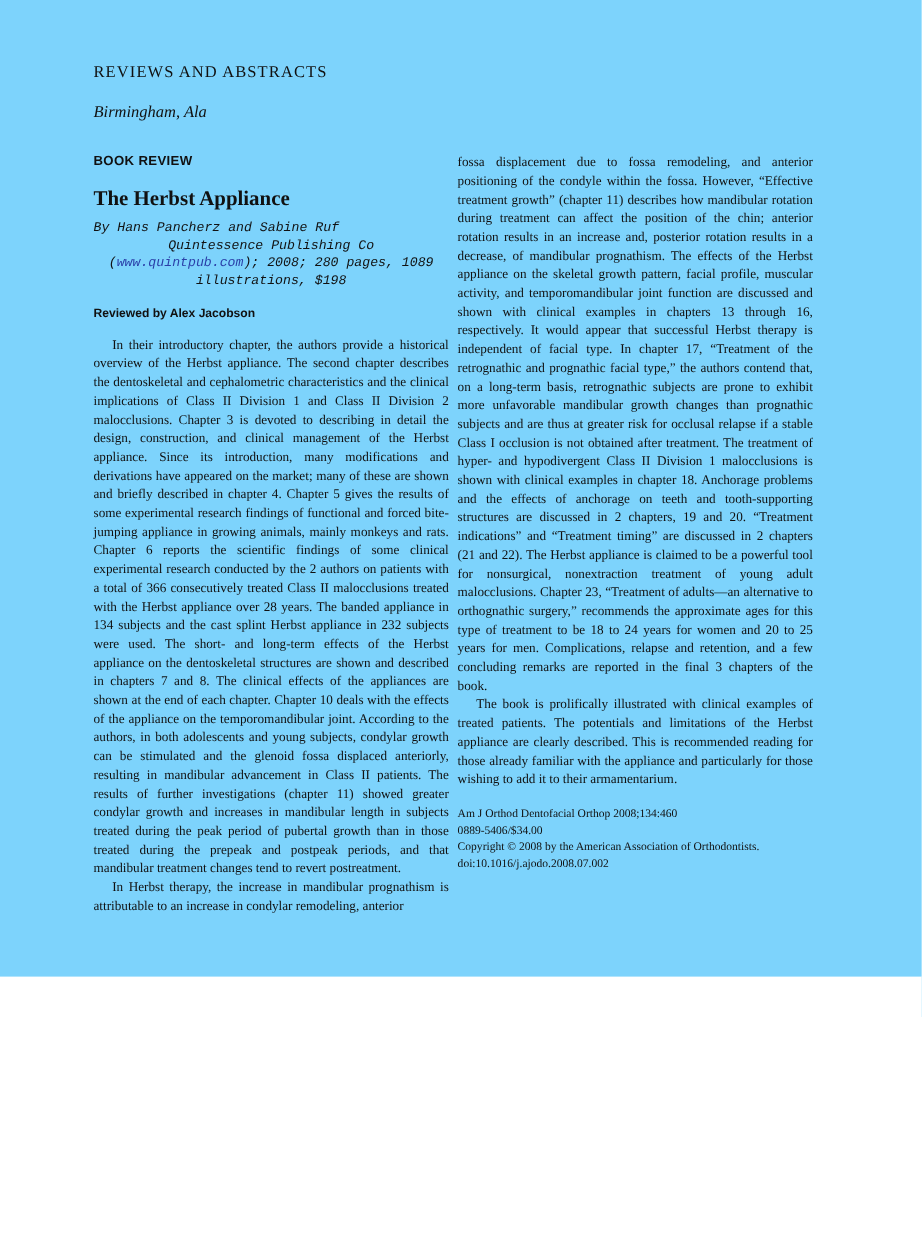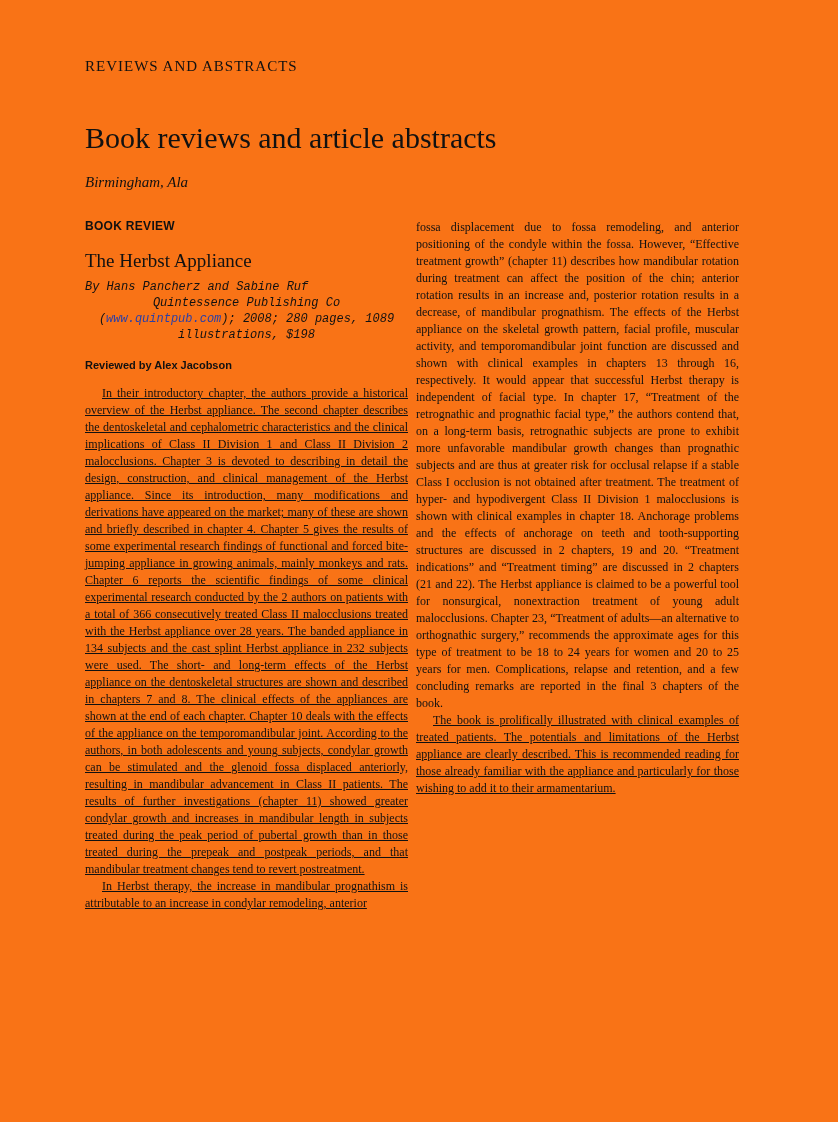--- a/index.html
+++ b/index.html
@@ -3,23 +3,23 @@
 <meta charset="utf-8">
 <style>
   html, body {
     margin: 0;
     padding: 0;
     background: #ffffff;
   }
   .page {
     position: relative;
     width: 838px;
-    height: 1122px;
+    height: 888px;
     margin: 0 auto;
-    background: #f97316;
+    background: #7dd3fc;
     box-sizing: border-box;
     padding: 58px 83px 0 85px;
     font-family: "Liberation Serif", serif;
     color: #1a1a1a;
   }
   .running-head {
     font-family: "Liberation Serif", serif;
     font-size: 15px;
     letter-spacing: 1px;
     color: #111;
@@ -56,21 +56,21 @@
   }
   .kicker {
     font-family: "Liberation Sans", sans-serif;
     font-weight: bold;
     font-size: 12px;
     letter-spacing: 0.3px;
     color: #111;
   }
   .book-title {
     font-family: "Liberation Serif", serif;
-    font-weight: 400;
+    font-weight: 700;
     font-size: 19px;
     margin: 17px 0 7px 0;
     color: #111;
   }
   .byline, .pubinfo {
     font-family: Liberation Mono, monospace;
     font-style: italic;
     font-size: 12px;
     line-height: 16px;
     color: #111;
@@ -89,21 +89,21 @@
     color: #111;
   }
   .body-para {
     font-family: "Liberation Serif", serif;
     font-size: 12px;
     line-height: 17px;
     text-align: justify;
     margin: 0;
     color: #111;
   }
-  .body-para.indent { text-indent: 17px; text-decoration: underline; }
+  .body-para.indent { text-indent: 17px; }
   .citation {
     margin-top: 16px;
     font-family: "Liberation Serif", serif;
     font-size: 10.5px;
     line-height: 15px;
     color: #111;
   }
   .folio {
     position: absolute;
     left: 85px;
@@ -114,38 +114,43 @@
     color: #111;
   }
 </style>
 </head>
 <body>
 
 <div class="page">
 
   <div class="running-head">REVIEWS AND ABSTRACTS</div>
 
-  <h1 class="article-title">Book reviews and article abstracts</h1>
 
   <div class="editor-location">Birmingham, Ala</div>
 
   <div class="columns">
 
     <div class="col">
       <div class="kicker">BOOK REVIEW</div>
       <h2 class="book-title">The Herbst Appliance</h2>
       <div class="byline">By Hans Pancherz and Sabine Ruf</div>
       <div class="pubinfo"><span>Quintessence Publishing Co (</span><a class="link" href="#">www.quintpub.com</a><span>); 2008; 280 pages, 1089 illustrations, $198</span></div>
       <div class="reviewed-by">Reviewed by Alex Jacobson</div>
       <p class="body-para indent">In their introductory chapter, the authors provide a historical overview of the Herbst appliance. The second chapter describes the dentoskeletal and cephalometric characteristics and the clinical implications of Class II Division 1 and Class II Division 2 malocclusions. Chapter 3 is devoted to describing in detail the design, construction, and clinical management of the Herbst appliance. Since its introduction, many modifications and derivations have appeared on the market; many of these are shown and briefly described in chapter 4. Chapter 5 gives the results of some experimental research findings of functional and forced bite-jumping appliance in growing animals, mainly monkeys and rats. Chapter 6 reports the scientific findings of some clinical experimental research conducted by the 2 authors on patients with a total of 366 consecutively treated Class II malocclusions treated with the Herbst appliance over 28 years. The banded appliance in 134 subjects and the cast splint Herbst appliance in 232 subjects were used. The short- and long-term effects of the Herbst appliance on the dentoskeletal structures are shown and described in chapters 7 and 8. The clinical effects of the appliances are shown at the end of each chapter. Chapter 10 deals with the effects of the appliance on the temporomandibular joint. According to the authors, in both adolescents and young subjects, condylar growth can be stimulated and the glenoid fossa displaced anteriorly, resulting in mandibular advancement in Class II patients. The results of further investigations (chapter 11) showed greater condylar growth and increases in mandibular length in subjects treated during the peak period of pubertal growth than in those treated during the prepeak and postpeak periods, and that mandibular treatment changes tend to revert postreatment.</p>
       <p class="body-para indent">In Herbst therapy, the increase in mandibular prognathism is attributable to an increase in condylar remodeling, anterior</p>
     </div>
 
     <div class="col">
       <p class="body-para">fossa displacement due to fossa remodeling, and anterior positioning of the condyle within the fossa. However, “Effective treatment growth” (chapter 11) describes how mandibular rotation during treatment can affect the position of the chin; anterior rotation results in an increase and, posterior rotation results in a decrease, of mandibular prognathism. The effects of the Herbst appliance on the skeletal growth pattern, facial profile, muscular activity, and temporomandibular joint function are discussed and shown with clinical examples in chapters 13 through 16, respectively. It would appear that successful Herbst therapy is independent of facial type. In chapter 17, “Treatment of the retrognathic and prognathic facial type,” the authors contend that, on a long-term basis, retrognathic subjects are prone to exhibit more unfavorable mandibular growth changes than prognathic subjects and are thus at greater risk for occlusal relapse if a stable Class I occlusion is not obtained after treatment. The treatment of hyper- and hypodivergent Class II Division 1 malocclusions is shown with clinical examples in chapter 18. Anchorage problems and the effects of anchorage on teeth and tooth-supporting structures are discussed in 2 chapters, 19 and 20. “Treatment indications” and “Treatment timing” are discussed in 2 chapters (21 and 22). The Herbst appliance is claimed to be a powerful tool for nonsurgical, nonextraction treatment of young adult malocclusions. Chapter 23, “Treatment of adults—an alternative to orthognathic surgery,” recommends the approximate ages for this type of treatment to be 18 to 24 years for women and 20 to 25 years for men. Complications, relapse and retention, and a few concluding remarks are reported in the final 3 chapters of the book.</p>
       <p class="body-para indent">The book is prolifically illustrated with clinical examples of treated patients. The potentials and limitations of the Herbst appliance are clearly described. This is recommended reading for those already familiar with the appliance and particularly for those wishing to add it to their armamentarium.</p>
+      <div class="citation">
+        <div>Am J Orthod Dentofacial Orthop 2008;134:460</div>
+        <div>0889-5406/$34.00</div>
+        <div>Copyright © 2008 by the American Association of Orthodontists.</div>
+        <div>doi:10.1016/j.ajodo.2008.07.002</div>
+      </div>
     </div>
 
   </div>
 
   <div class="folio">460</div>
 
 </div>
 
 </body></html>

